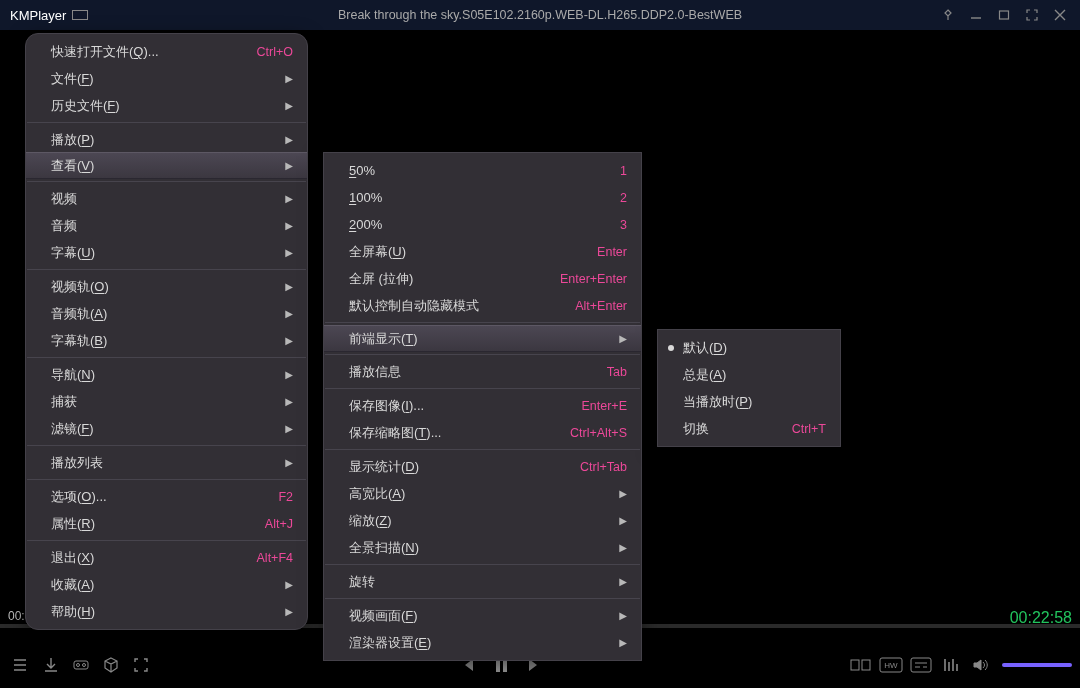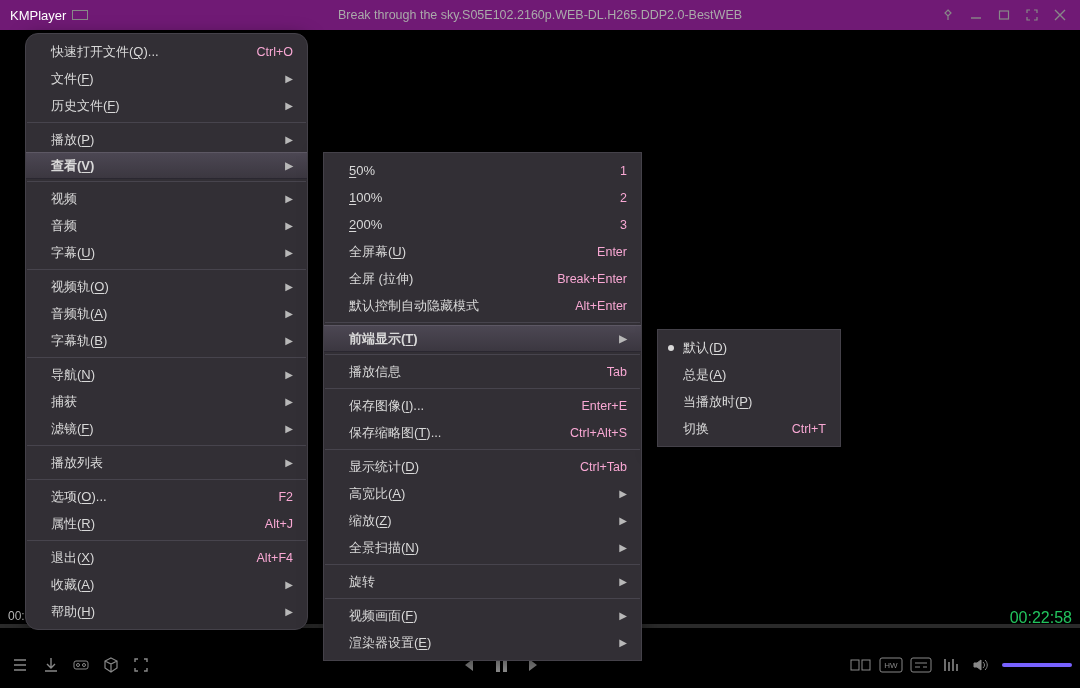--- a/index.html
+++ b/index.html
@@ -1,17 +1,17 @@
 <!DOCTYPE html>
 <html><head>
 <meta charset="utf-8">
 <style>
   * { margin:0; padding:0; box-sizing:border-box; font-family:"Segoe UI","Microsoft YaHei",Arial,sans-serif; }
   body { width:1080px; height:688px; background:#000; color:#d9d9d9; overflow:hidden; position:relative; font-size:13px; }
-  .titlebar { height:30px; display:flex; align-items:center; padding:0 6px; background:#701a75; position:relative; }
+  .titlebar { height:30px; display:flex; align-items:center; padding:0 6px; background:#0f172a; position:relative; }
   .app-name { color:#fff; font-size:13px; font-weight:500; margin-left:4px; }
   .app-mini-icon { width:16px; height:10px; margin-left:6px; border:1px solid #888; }
   .titlebar-center { position:absolute; left:50%; transform:translateX(-50%); color:#aaa; font-size:12.5px; }
   .titlebar-right { margin-left:auto; display:flex; align-items:center; gap:0; }
   .tb-btn { width:28px; height:28px; display:flex; align-items:center; justify-content:center; color:#888; cursor:default; }
   .tb-btn svg { stroke:#888; }
 
   .player-area { position:absolute; top:30px; left:0; right:0; bottom:46px; background:#000; }
 
   .controlbar { position:absolute; left:0; right:0; bottom:0; height:46px; background:#000; display:flex; flex-direction:column; }
@@ -19,22 +19,22 @@
   .progress-fill { height:100%; width:0%; background:#6c5ce7; }
   .time-left { position:absolute; left:8px; top:-33px; color:#bfbfbf; font-size:12px; }
   .time-right { position:absolute; right:8px; top:-33px; color:#22c55e; font-size:16px; }
   .cb-row { display:flex; align-items:center; height:46px; padding:0 8px; gap:4px; }
   .cb-icon { width:26px; height:26px; display:flex; align-items:center; justify-content:center; color:#888; }
   .cb-spacer { flex:1; }
 
   
   .menu { position:absolute; background:#322f35; border:1px solid #444149; padding:4px 0; box-shadow:0 4px 18px rgba(0,0,0,.5); }
   .menu-item { display:flex; align-items:center; height:27px; padding:0 14px 0 25px; color:#d9d9d9; font-size:13px; position:relative; white-space:nowrap; }
-  .menu-item.highlight { background:linear-gradient(180deg,#4c4753,#3b3740); border-top:1px solid #5d5864; border-bottom:1px solid #2a2730; margin-top:-1px; margin-bottom:-1px;font-weight:bold; }
-  .menu-item .shortcut { margin-left:auto; color:#f9a8d4; font-size:12.5px; }
+  .menu-item.highlight { background:linear-gradient(180deg,#4c4753,#3b3740); border-top:1px solid #5d5864; border-bottom:1px solid #2a2730; margin-top:-1px; margin-bottom:-1px; }
+  .menu-item .shortcut { margin-left:auto; color:#ec4899; font-size:12.5px; }
   .menu-item .arrow { margin-left:auto; color:#b8b8b8; font-size:10px; }
   .menu-sep { height:1px; background:#47444d; margin:3px 1px; }
   .menu-item .u { text-decoration:underline; text-underline-offset:2px; }
   .radio-dot { position:absolute; left:10px; top:50%; transform:translateY(-50%); width:6px; height:6px; border-radius:50%; background:#d9d9d9; }
 
   .menu0 { top:33px; left:25px; width:283px;border-radius:13px; }
   .menu1 { top:152px; left:323px; width:319px; }
   .menu2 { top:329px; left:657px; width:184px; }
 
   svg { display:block; }
@@ -263,21 +263,21 @@
     <div class="menu-item">
       <span><span class="u">2</span>00%</span>
       <span class="shortcut">3</span>
     </div>
     <div class="menu-item">
       <span>全屏幕(<span class="u">U</span>)</span>
       <span class="shortcut">Enter</span>
     </div>
     <div class="menu-item">
       <span>全屏 (拉伸)</span>
-      <span class="shortcut">Break+Enter</span>
+      <span class="shortcut">Enter+Enter</span>
     </div>
     <div class="menu-item">
       <span>默认控制自动隐藏模式</span>
       <span class="shortcut">Alt+Enter</span>
     </div>
     <div class="menu-sep"></div>
     <div class="menu-item highlight">
       <span>前端显示(<span class="u">T</span>)</span>
       <span class="arrow">▶</span>
     </div>

